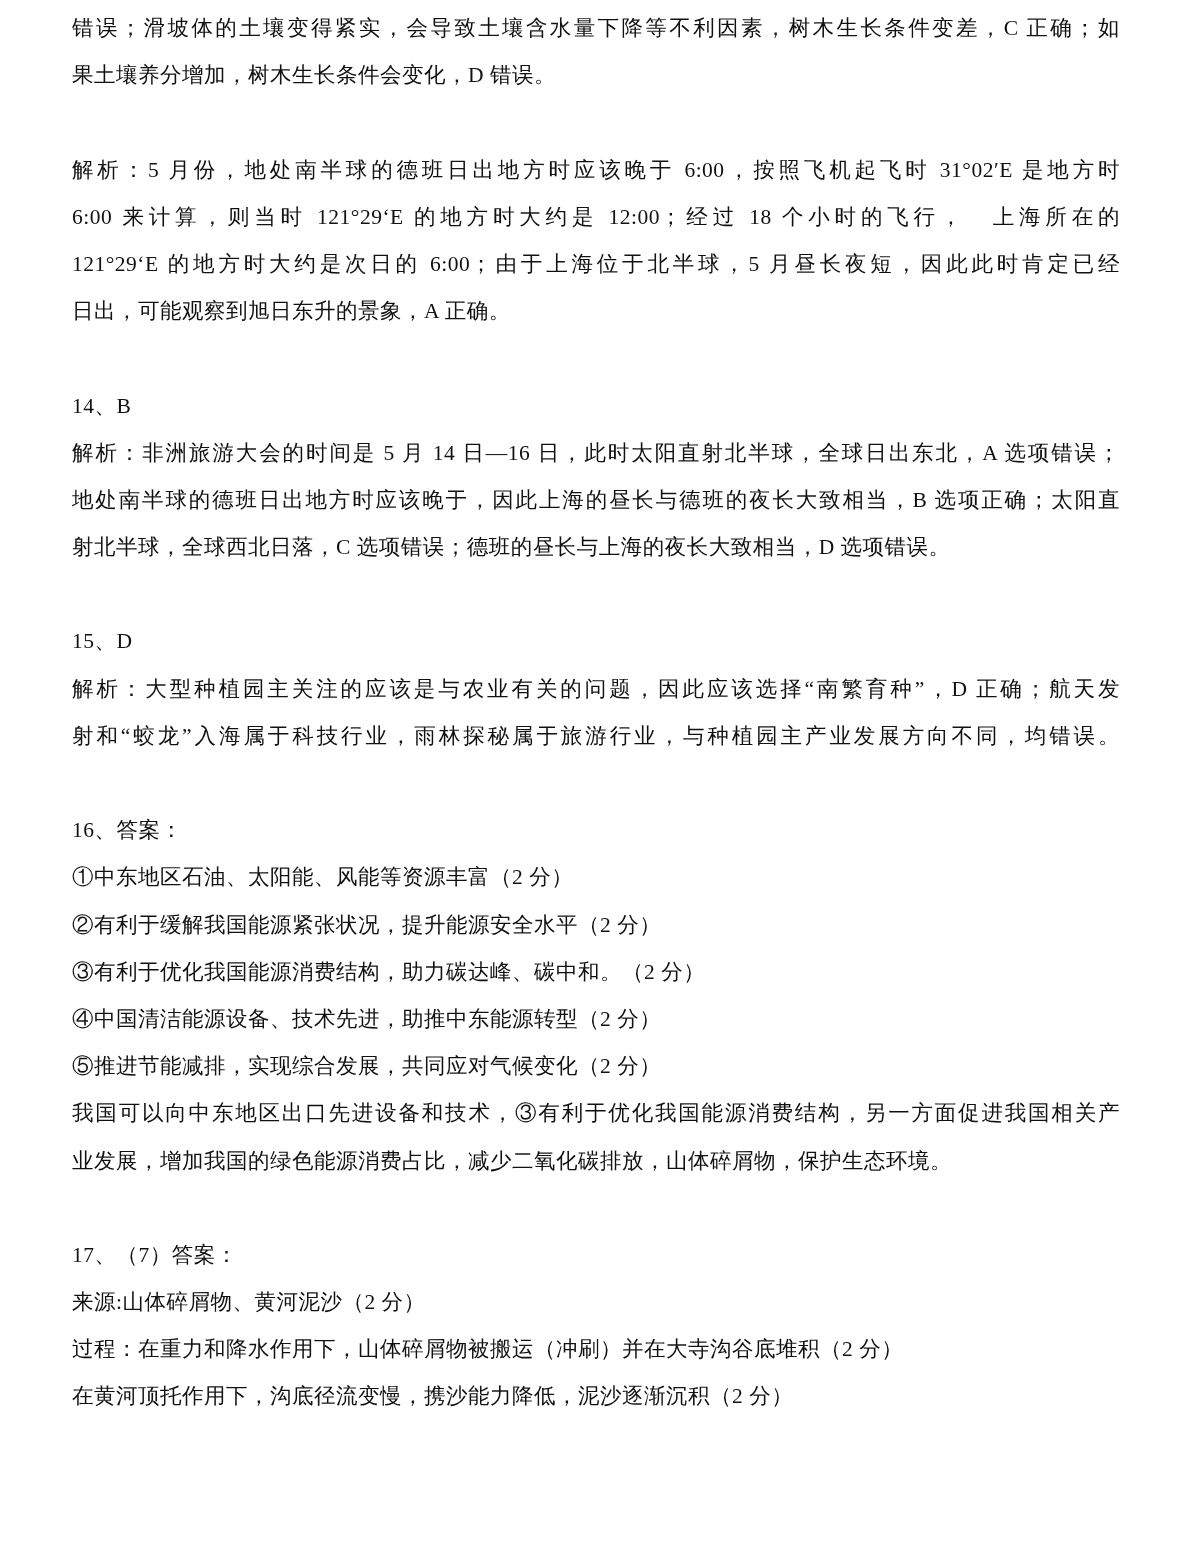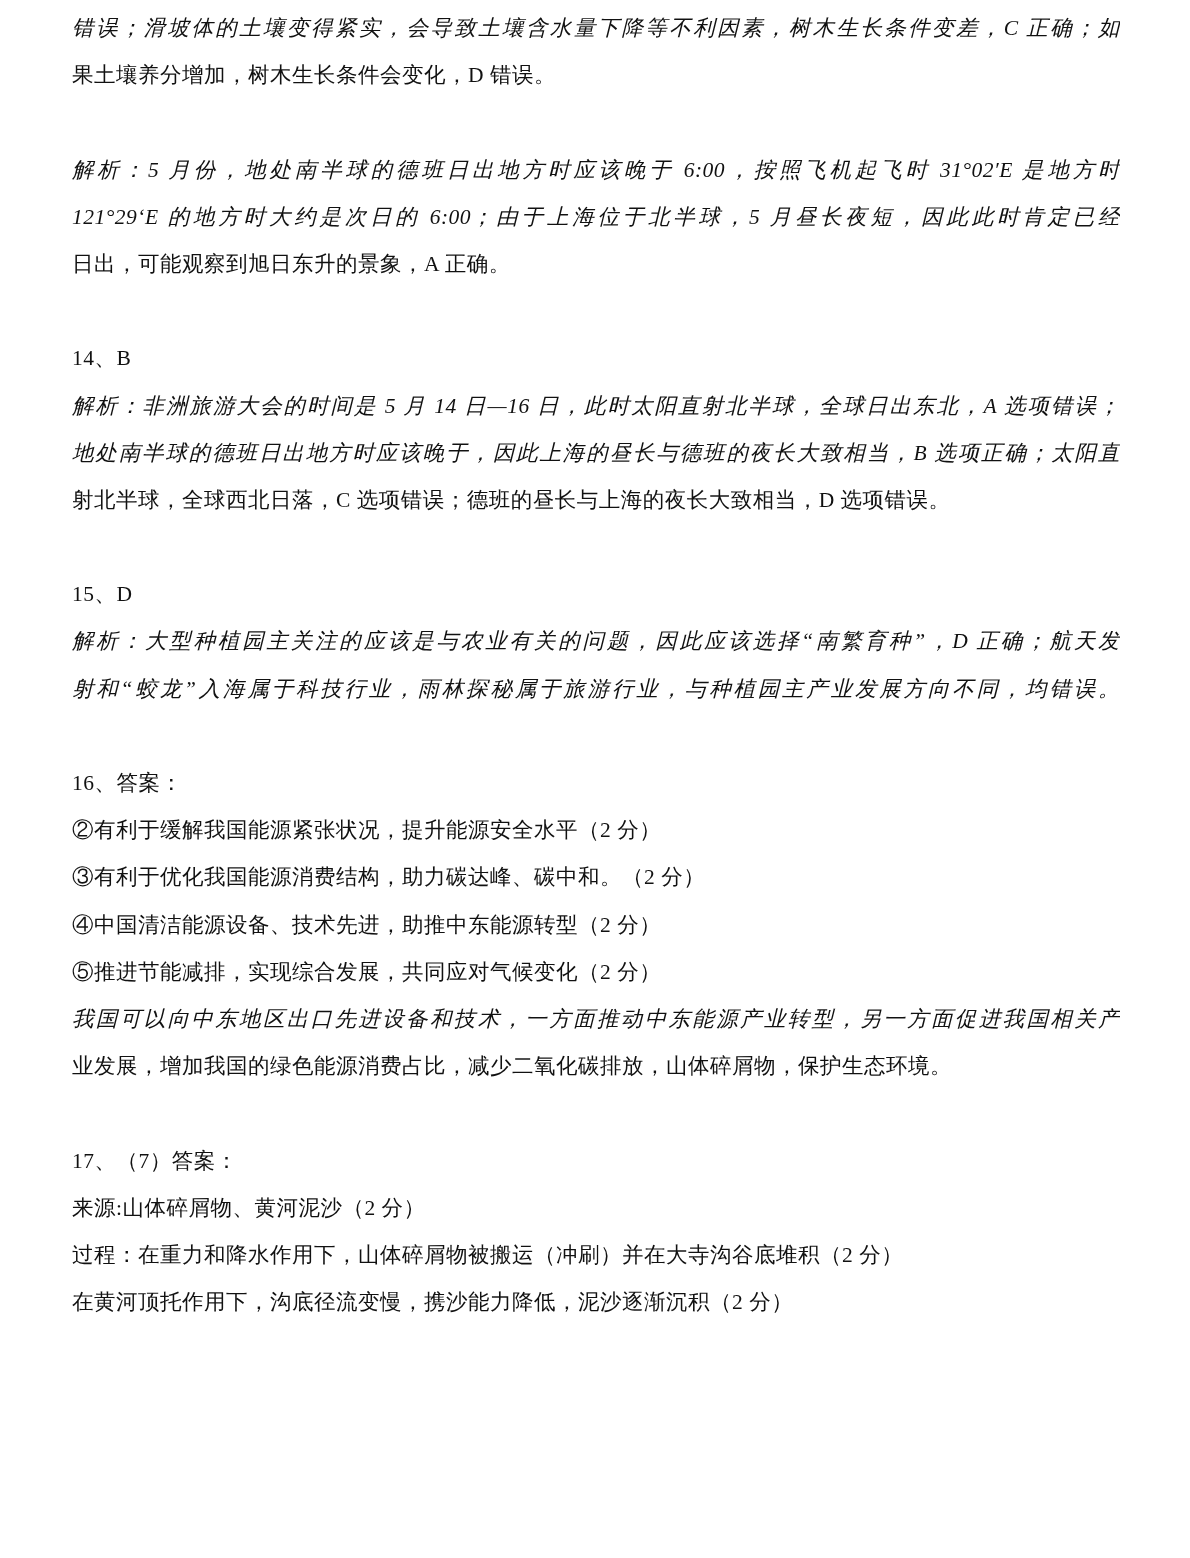--- a/index.html
+++ b/index.html
@@ -30,53 +30,54 @@
     line-height: 47.2px;
     white-space: pre;
     overflow: hidden;
     letter-spacing: 0.5px;
   }
   .line.fill {
     white-space: normal;
     text-align: justify;
     text-align-last: justify;
     text-justify: inter-character;
-    font-style: italic;
   }
   .line.blank {
     white-space: normal;
   }
 </style>
 </head>
 <body>
 
 <div class="page">
   <div class="doc-body">
       <div class="line fill">错误；滑坡体的土壤变得紧实，会导致土壤含水量下降等不利因素，树木生长条件变差，C 正确；如</div>
       <div class="line">果土壤养分增加，树木生长条件会变化，D 错误。</div>
       <div class="line blank"></div>
       <div class="line fill">解析：5 月份，地处南半球的德班日出地方时应该晚于 6:00，按照飞机起飞时 31°02′E 是地方时</div>
+      <div class="line fill">6:00 来计算，则当时 121°29‘E 的地方时大约是 12:00；经过 18 个小时的飞行，　上海所在的</div>
       <div class="line fill">121°29‘E 的地方时大约是次日的 6:00；由于上海位于北半球，5 月昼长夜短，因此此时肯定已经</div>
       <div class="line">日出，可能观察到旭日东升的景象，A 正确。</div>
       <div class="line blank"></div>
       <div class="line">14、B</div>
       <div class="line fill">解析：非洲旅游大会的时间是 5 月 14 日—16 日，此时太阳直射北半球，全球日出东北，A 选项错误；</div>
       <div class="line fill">地处南半球的德班日出地方时应该晚于，因此上海的昼长与德班的夜长大致相当，B 选项正确；太阳直</div>
       <div class="line">射北半球，全球西北日落，C 选项错误；德班的昼长与上海的夜长大致相当，D 选项错误。</div>
       <div class="line blank"></div>
       <div class="line">15、D</div>
       <div class="line fill">解析：大型种植园主关注的应该是与农业有关的问题，因此应该选择“南繁育种”，D 正确；航天发</div>
       <div class="line fill">射和“蛟龙”入海属于科技行业，雨林探秘属于旅游行业，与种植园主产业发展方向不同，均错误。</div>
       <div class="line blank"></div>
       <div class="line">16、答案：</div>
+      <div class="line">①中东地区石油、太阳能、风能等资源丰富（2 分）</div>
       <div class="line">②有利于缓解我国能源紧张状况，提升能源安全水平（2 分）</div>
       <div class="line">③有利于优化我国能源消费结构，助力碳达峰、碳中和。（2 分）</div>
       <div class="line">④中国清洁能源设备、技术先进，助推中东能源转型（2 分）</div>
       <div class="line">⑤推进节能减排，实现综合发展，共同应对气候变化（2 分）</div>
-      <div class="line fill">我国可以向中东地区出口先进设备和技术，一方面推动中东能源产业转型，另一方面促进我国相关产</div>
+      <div class="line fill">我国可以向中东地区出口先进设备和技术，③有利于优化我国能源消费结构，另一方面促进我国相关产</div>
       <div class="line">业发展，增加我国的绿色能源消费占比，减少二氧化碳排放，山体碎屑物，保护生态环境。</div>
       <div class="line blank"></div>
       <div class="line">17、（7）答案：</div>
       <div class="line">来源:山体碎屑物、黄河泥沙（2 分）</div>
       <div class="line">过程：在重力和降水作用下，山体碎屑物被搬运（冲刷）并在大寺沟谷底堆积（2 分）</div>
       <div class="line">在黄河顶托作用下，沟底径流变慢，携沙能力降低，泥沙逐渐沉积（2 分）</div>
     </div>
 </div>
 
 </body></html>

